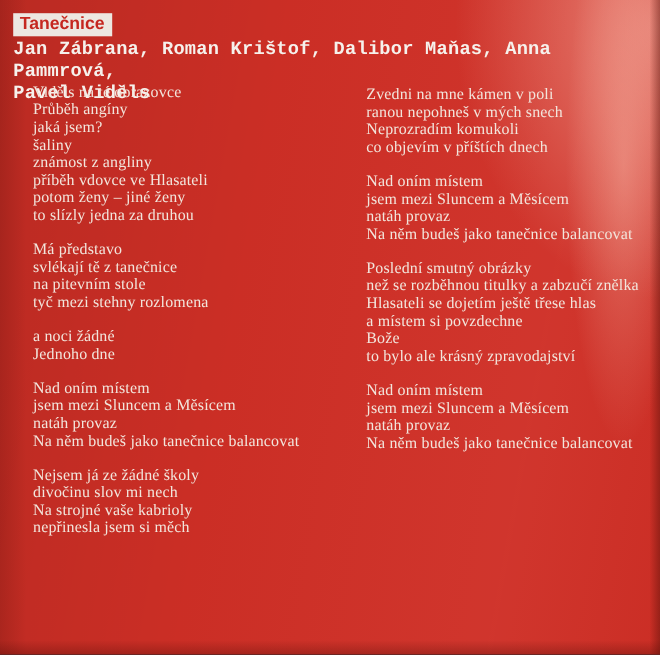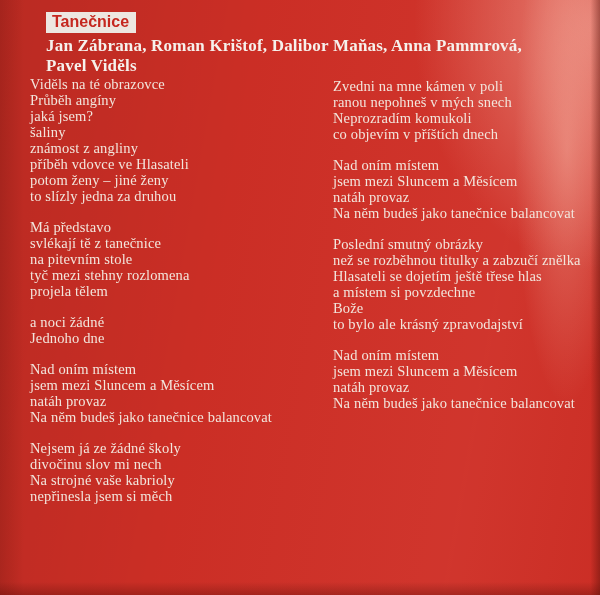--- a/index.html
+++ b/index.html
@@ -34,38 +34,38 @@
       
       linear-gradient(100deg, rgba(0,0,0,0.10) 0%, rgba(0,0,0,0.02) 38%, rgba(255,255,255,0.03) 78%, rgba(0,0,0,0.02) 100%);
   }
   .content {
     position: absolute;
     inset: 0;
     z-index: 1;
   }
   .page-header {
     position: absolute;
-    left: 46px;
+    left: 12px;
     top: 12px;
     right: 24px;
   }
   .badge {
     display: inline-block;
     background: var(--badge-bg, #ede7e1);
     color: var(--badge-text, #c5271f);
     font-family: "Liberation Sans", sans-serif;
     font-weight: bold;
     font-size: 16px;
     line-height: 20px;
     padding: 0 7px 1px 6px;
   }
   .authors {
     margin-top: 3px;
     color: var(--header-text, #f6f1ec);
-    font-family: Liberation Serif, serif;
+    font-family: Liberation Mono, monospace;
     font-weight: bold;
     font-size: 17px;
     line-height: 20px;
     letter-spacing: 0.2px;
   }
   .columns {
     position: absolute;
     left: 30px;
     top: 76px;
     width: 552px;
@@ -106,21 +106,20 @@
             <div class="line">známost z angliny</div>
             <div class="line">příběh vdovce ve Hlasateli</div>
             <div class="line">potom ženy – jiné ženy</div>
             <div class="line">to slízly jedna za druhou</div>
           </div>
           <div class="stanza">
             <div class="line">Má představo</div>
             <div class="line">svlékají tě z tanečnice</div>
             <div class="line">na pitevním stole</div>
             <div class="line">tyč mezi stehny rozlomena</div>
-            <div class="line">projela tělem</div>
           </div>
           <div class="stanza">
             <div class="line">a noci žádné</div>
             <div class="line">Jednoho dne</div>
           </div>
           <div class="stanza">
             <div class="line">Nad oním místem</div>
             <div class="line">jsem mezi Sluncem a Měsícem</div>
             <div class="line">natáh provaz</div>
             <div class="line">Na něm budeš jako tanečnice balancovat</div>

